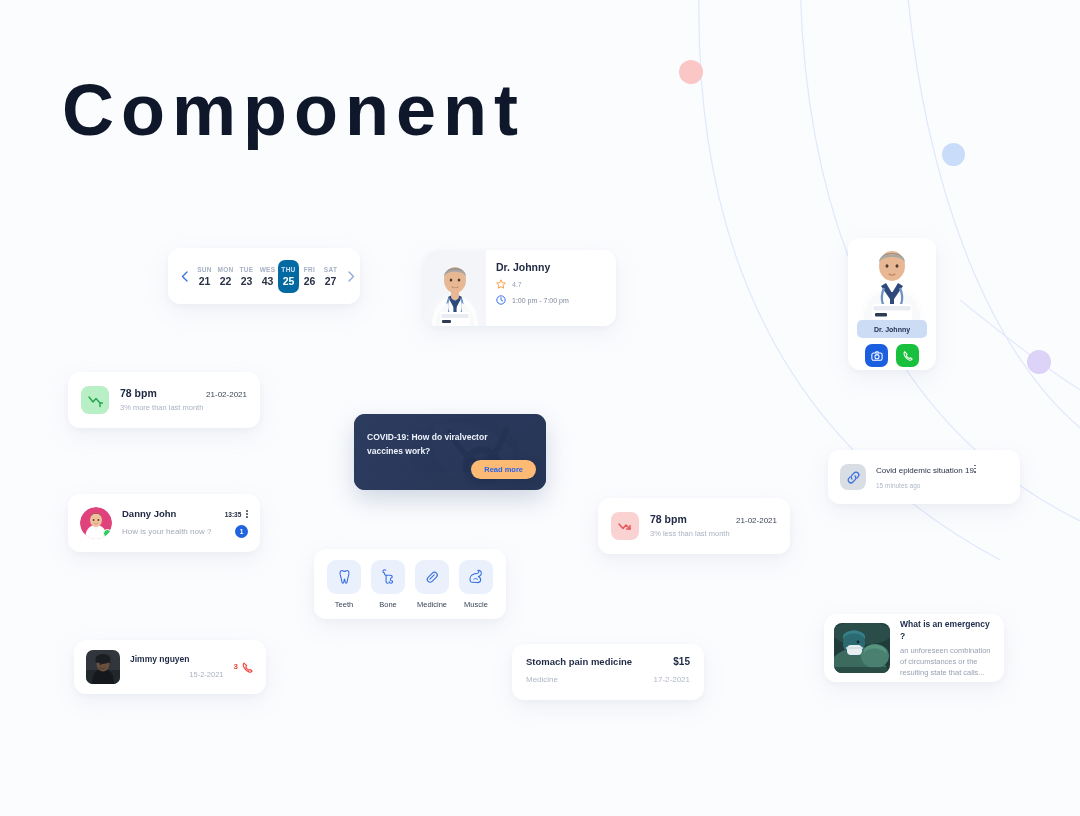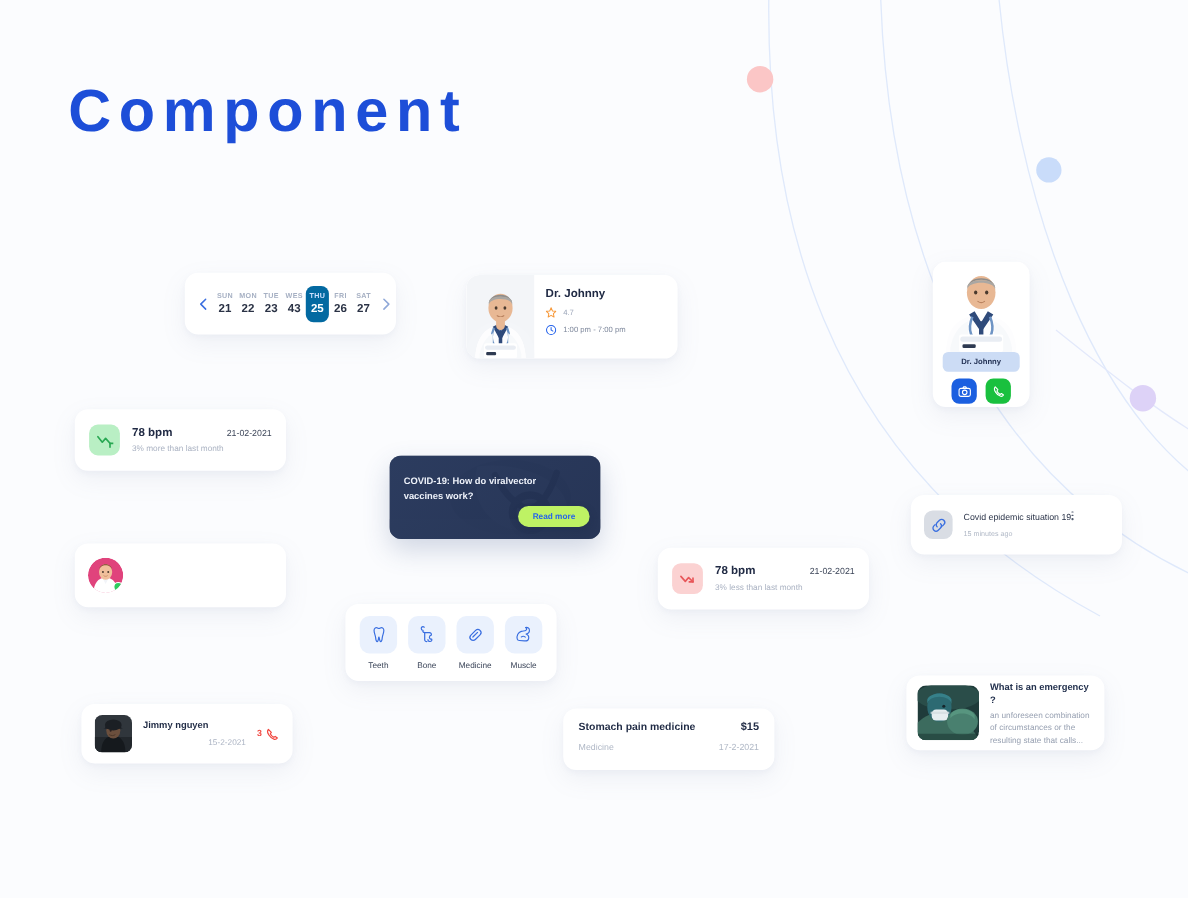--- a/index.html
+++ b/index.html
@@ -11,21 +11,21 @@
   }
   .stage{position:absolute;inset:0;width:1080px;height:816px;}
 
   
   .bg-deco{position:absolute;inset:0;pointer-events:none;}
   .dot{position:absolute;border-radius:50%;}
 
   
   .page-title{
     position:absolute;left:62px;top:74px;
-    font-size:54px;font-weight:bold;color:#1d4ed8;
+    font-size:72px;font-weight:bold;color:#0f172a;
     letter-spacing:7px;line-height:1;white-space:nowrap;
   }
 
   
   .card{
     position:absolute;background:#ffffff;border-radius:12px;
     box-shadow:0 8px 22px rgba(125,140,170,.10), 0 2px 5px rgba(125,140,170,.05);
   }
 
   
@@ -72,21 +72,21 @@
   .chat-msg{font-size:8px;color:#a3abbb;line-height:10px;}
   .badge{width:13px;height:13px;border-radius:50%;background:#1f63e0;color:#fff;font-size:6.5px;font-weight:bold;display:flex;align-items:center;justify-content:center;}
   .kebab{display:flex;flex-direction:column;gap:1.5px;align-items:center;}
   .kebab i{width:1.7px;height:1.7px;border-radius:50%;background:#525c70;display:block;}
 
   
   .covid{left:354px;top:414px;width:192px;height:76px;overflow:hidden;border-radius:11px;position:relative;box-shadow:0 10px 24px rgba(60,80,130,.22);}
   .covid-img{position:absolute;inset:0;}
   .covid-tint{position:absolute;inset:0;background:linear-gradient(135deg,rgba(38,55,92,.80),rgba(30,45,80,.78));}
   .covid-title{position:absolute;left:13px;top:16px;width:140px;font-size:8.5px;font-weight:bold;color:#eef2fa;line-height:14px;}
-  .readmore{position:absolute;right:10px;bottom:11px;background:#bef264;border-radius:14px;padding:5px 13px;font-size:7.5px;font-weight:bold;color:#2563eb;line-height:9px;box-shadow:0 3px 8px rgba(20,30,60,.22);}
+  .readmore{position:absolute;right:10px;bottom:11px;background:#fdba74;border-radius:14px;padding:5px 13px;font-size:7.5px;font-weight:bold;color:#2563eb;line-height:9px;box-shadow:0 3px 8px rgba(20,30,60,.22);}
 
   
   .flu{left:604px;top:350px;width:192px;height:58px;display:flex;align-items:center;padding:0 11px;box-sizing:border-box;gap:10px;}
   .flu-thumb{width:57px;height:36px;border-radius:6px;flex:0 0 57px;overflow:hidden;position:relative;}
   .flu-body{flex:1;}
   .flu-title{font-size:8px;font-weight:bold;color:#25324c;line-height:12px;}
   .flu-date{font-size:6px;color:#b3bbc9;text-align:right;margin-top:5px;line-height:8px;}
 
   
   .profile{left:848px;top:238px;width:88px;height:132px;overflow:hidden;}
@@ -287,20 +287,37 @@
         <path d="M16 18 C9 18 5 24 5 32 L27 32 C27 24 23 18 16 18 Z" fill="#ffffff"></path>
         <path d="M13 18 L16 24 L19 18 L17 17 L15 17 Z" fill="#f2f4f8"></path>
         <ellipse cx="16" cy="13" rx="6" ry="7" fill="#f0bf9b"></ellipse>
         <path d="M10 12 C10 5 22 5 22 12 C22 8 19 6 16 6 C13 6 10 8 10 12 Z" fill="#7a4a2a"></path>
         <ellipse cx="13.6" cy="13" rx="0.9" ry="1" fill="#4a3a2e"></ellipse>
         <ellipse cx="18.4" cy="13" rx="0.9" ry="1" fill="#4a3a2e"></ellipse>
         <path d="M14.4 16.4 C15.4 17.2 16.6 17.2 17.6 16.4" stroke="#c98f68" stroke-width="0.8" fill="none" stroke-linecap="round"></path>
       </svg>
       <span class="online"></span>
     </div>
+    <div class="chat-body">
+      <div class="chat-top">
+        <span class="chat-name">Danny John</span>
+        <span class="chat-meta">
+          <span class="chat-time">13:35</span>
+          <span class="kebab">
+              <i></i>
+              <i></i>
+              <i></i>
+            </span>
+        </span>
+      </div>
+      <div class="chat-bottom">
+        <span class="chat-msg">How is your health now ?</span>
+        <span class="badge">1</span>
+      </div>
+    </div>
   </div>
 
   <div class="covid">
     <div class="covid-img">
       <svg width="192" height="76" viewBox="0 0 192 76" preserveAspectRatio="xMidYMid slice">
         <rect width="192" height="76" fill="#44506b"></rect>
         <ellipse cx="110" cy="38" rx="55" ry="34" fill="#3c4963"></ellipse>
         <path d="M80 10 C110 6 150 16 160 40 C168 60 140 72 115 68 C90 64 72 40 80 10 Z" fill="#49566f" opacity=".8"></path>
         <circle cx="128" cy="52" r="16" fill="none" stroke="#2d3850" stroke-width="7"></circle>
         <circle cx="128" cy="52" r="9" fill="#39455e"></circle>

